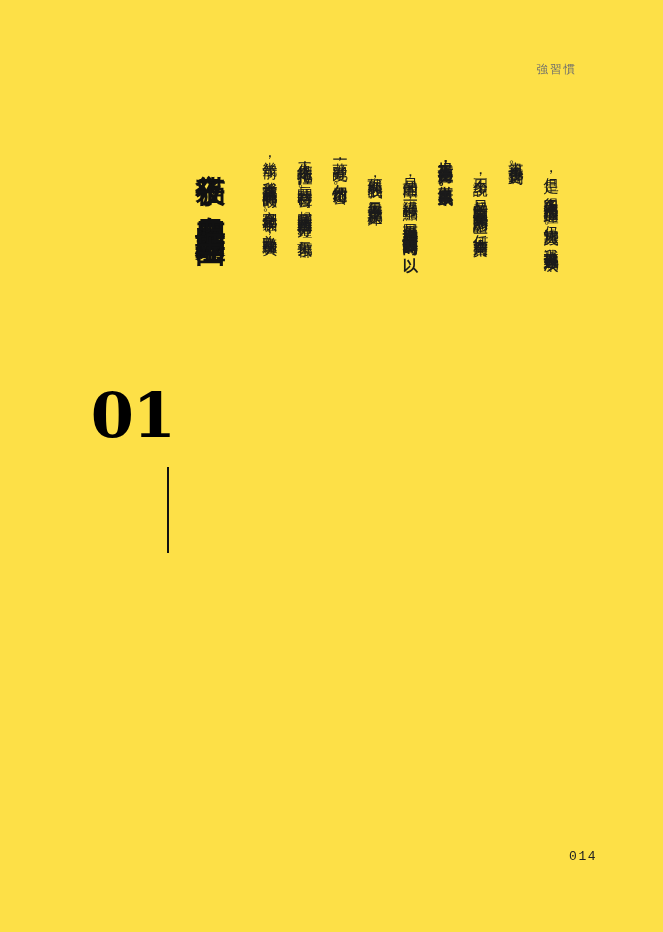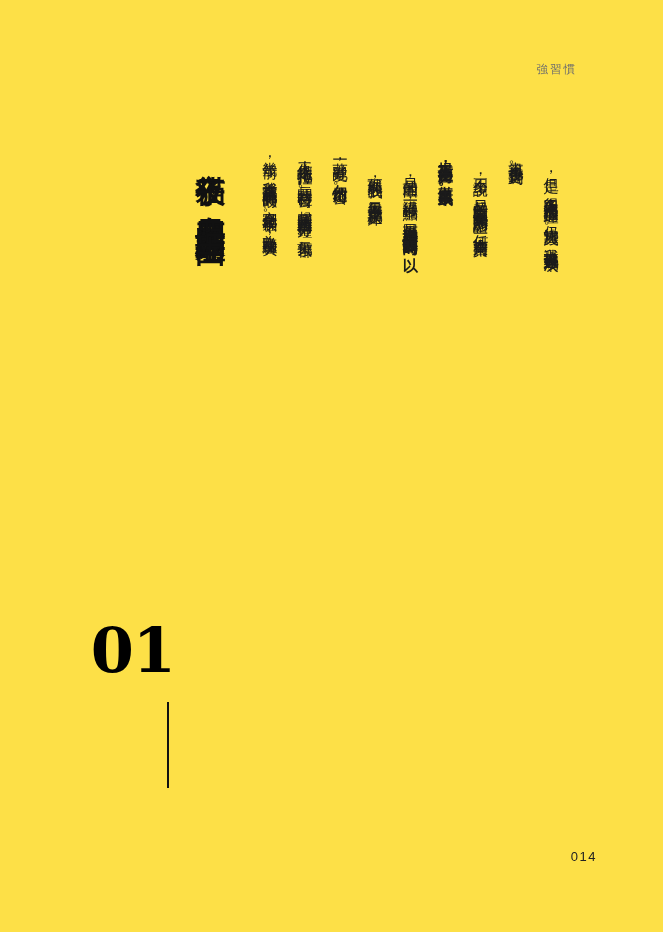--- a/index.html
+++ b/index.html
@@ -34,40 +34,40 @@
   }
 
   
   .folio {
     position: absolute;
     bottom: 68px;
     right: 66px;
     font-size: 13px;
     letter-spacing: 1.5px;
     color: #222;
-    font-family: Liberation Sans, sans-serif;
+    font-family: Liberation Mono, monospace;
   }
 
   
   .vtext {
     position: absolute;
     top: 150px;
     right: 78px;
     height: 660px;
     width: 500px;
     display: flex;
     flex-direction: row;
     align-items: flex-start;
     justify-content: flex-start;
   }
 
   .chapter-head {
     display: flex;
     flex-direction: row;
-    align-items: flex-end;
+    align-items: center;
     margin-left: 12px;
   }
 
   .chapter-title {
     writing-mode: vertical-rl;
     text-orientation: upright;
     font-size: 30px;
     line-height: 1.42;
     letter-spacing: 2px;
     font-weight: 700;

